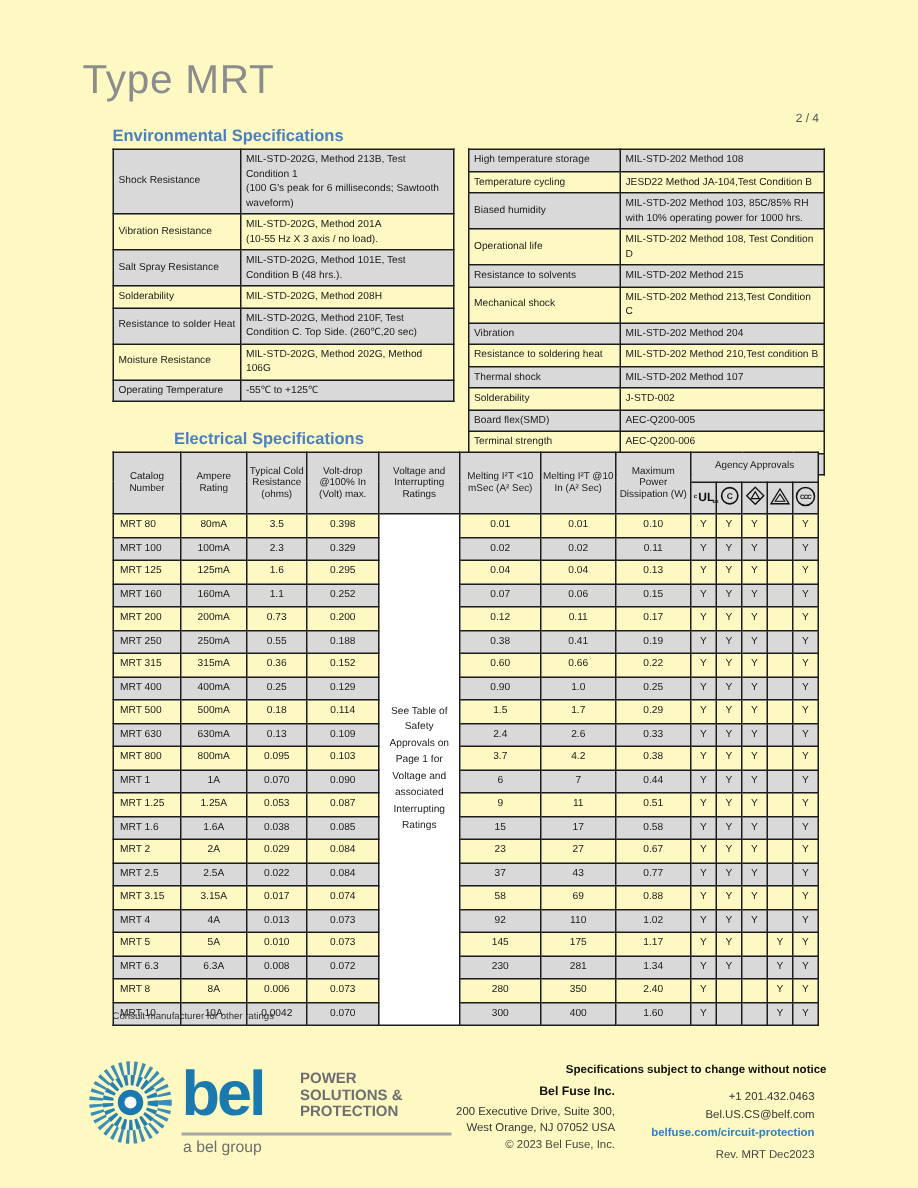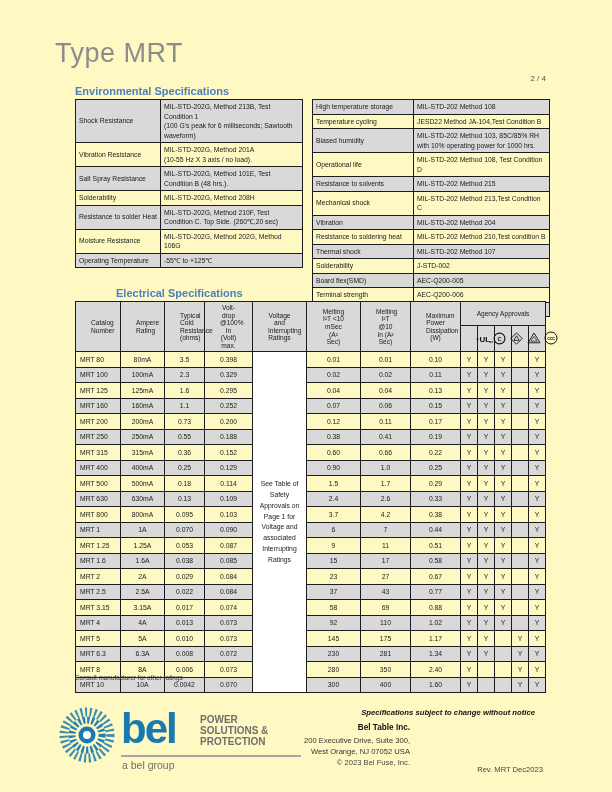--- a/index.html
+++ b/index.html
@@ -13,35 +13,35 @@
   td{border:1px solid #1c1c1c;vertical-align:middle;}
   .env{font-size:6.8px;line-height:1.4;}
   .env td{padding:2px 3px;}
   .env .val{white-space:pre-line;}
   .env-left{width:228px;} .env-left .lbl{width:78px;}
   .env-right{width:238px;} .env-right .lbl{width:94px;}
   .env tr:nth-child(odd) td{background:#d9d9d9;}
   .elec-wrap{position:absolute;left:75px;top:301px;}
   .elec{font-size:6.8px;width:470px;table-layout:fixed;}
   .elec td{padding:0 2px;text-align:center;height:14.5px;line-height:1.15;}
-  .elec thead td{background:#d9d9d9;font-size:6.6px;padding:2px 15px;margin-top:15px;}
+  .elec thead td{background:#d9d9d9;font-size:6.6px;padding:2px 1px;margin-top:15px;}
   .elec tbody tr:nth-child(even) td{background:#d9d9d9;}
   .elec td.cat{text-align:left;padding-left:4px;}
   .elec td.merged{background:#fff !important;line-height:1.6;font-size:6.8px;padding:0 3px;}
   .elec .icon-cell{height:16px;}
   .footnote{position:absolute;left:75px;top:674px;font-size:6.4px;color:#333;}
   .footer{position:absolute;left:0;top:698px;width:610px;height:94px;}
   .logo-mark{position:absolute;left:56px;top:6px;}
   .brand{position:absolute;left:121px;top:10px;font-size:42px;font-weight:bold;color:#1a7ab0;
          letter-spacing:-2px;line-height:1;}
   .tagline{position:absolute;left:200px;top:17px;font-size:10px;font-weight:bold;color:#6d6e71;
            white-space:pre-line;line-height:1.08;}
   .logo-rule{position:absolute;left:121px;top:57px;width:180px;height:1.5px;background:#a6a6a6;}
   .subbrand{position:absolute;left:122px;top:61px;font-size:10.5px;color:#6d6e71;}
-  .notice{position:absolute;right:75px;top:10px;font-size:7.7px;font-weight:bold;color:#111;font-style:italic;}
+  .notice{position:absolute;right:59px;top:10px;font-size:7.7px;font-weight:bold;color:#111;}
   .addr{position:absolute;right:200px;top:24px;text-align:right;font-size:7.6px;color:#333;line-height:1.55;}
   .addr .company{font-weight:bold;font-size:8.2px;color:#111;}
   .copyline{position:absolute;right:200px;top:60px;font-size:7.6px;color:#444;}
   .contact{position:absolute;right:67px;top:27px;text-align:right;font-size:7.6px;color:#333;line-height:1.55;}
   .contact .site{color:#2e7fc4;font-weight:bold;text-decoration:none;}
   .revline{position:absolute;right:67px;top:67px;font-size:7.6px;color:#444;text-align:center;}
   svg text{font-family:"Liberation Sans",sans-serif;}
 </style>
 </head>
 <body>
@@ -537,22 +537,27 @@
     <div class="brand">bel</div>
     <div class="tagline">POWER
 SOLUTIONS &amp;
 PROTECTION</div>
     <div class="logo-rule"></div>
     <div class="subbrand">a bel group</div>
 
     <div class="notice">Specifications subject to change without notice</div>
 
     <div class="addr">
-      <div class="company">Bel Table Inc.</div>
+      <div class="company">Bel Fuse Inc.</div>
       <div>200 Executive Drive, Suite 300,</div>
       <div>West Orange, NJ 07052 USA</div>
     </div>
     <div class="copyline">© 2023 Bel Fuse, Inc.</div>
 
+    <div class="contact">
+      <div>+1 201.432.0463</div>
+      <div>Bel.US.CS@belf.com</div>
+      <a href="#" class="site">belfuse.com/circuit-protection</a>
+    </div>
     <div class="revline">Rev. MRT Dec2023</div>
   </div>
 
 </div>
 
 </body></html>

